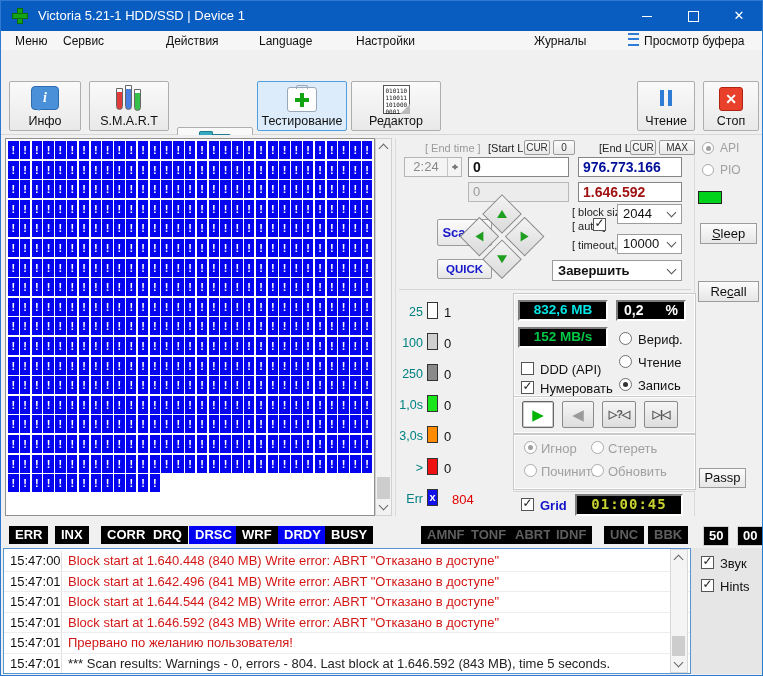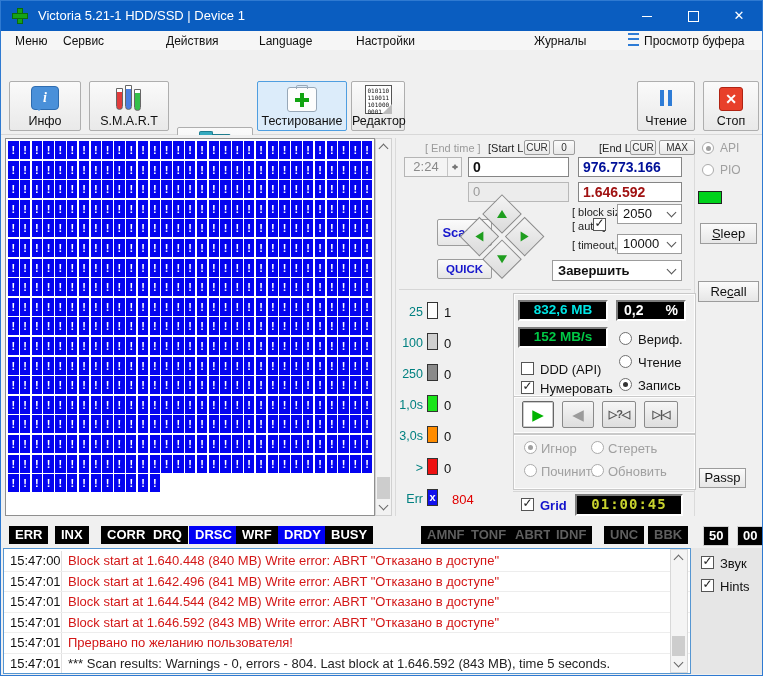--- a/index.html
+++ b/index.html
@@ -29,21 +29,21 @@
   .dseg.fw{left:386px;width:145px;color:#00e033;}
   .dseg.cap{left:531px;width:232px;color:#ffff00;border-right:none;}
   
   .toolbar{position:absolute;left:0;top:77px;width:100%;height:57px;background:#f0f0f0;border-bottom:1px solid #d8d8d8;box-sizing:border-box;}
   .tbtn{position:absolute;top:80px;height:50px;border:1px solid #aeaeae;border-radius:2px;background:linear-gradient(#fafafa,#e9e9e9);text-align:center;box-sizing:border-box;}
   .tbtn.selected{border-color:#4f9ee0;background:#dcecfa;}
   .tb-info{left:8px;width:72px;}
   .tb-smart{left:88px;width:80px;}
   .tb-journals{left:176px;width:76px;margin-top:46px;}
   .tb-testing{left:256px;width:90px;}
-  .tb-editor{left:350px;width:54px;}
+  .tb-editor{left:350px;width:90px;}
   .tb-pause{left:636px;width:58px;}
   .tb-stop{left:702px;width:56px;}
   .tlabel{position:absolute;left:0;right:0;bottom:2px;font-size:12.5px;color:#111;}
   .icwrap{position:absolute;left:0;right:0;top:3px;height:28px;}
   .ic-info{position:relative;margin:1px auto;width:26px;height:22px;background:#4a90d9;border:1px solid #2e6cb0;border-radius:4px;color:#fff;font:bold italic 14px/22px "Liberation Serif",serif;}
   .ic-info::after{content:"";position:absolute;left:3px;bottom:-6px;border:4px solid transparent;border-top-color:#4a90d9;}
   .ic-smart{position:relative;margin:0 auto;width:30px;height:27px;}
   .tube{position:absolute;width:7px;border-radius:0 0 4px 4px;border:1px solid #666;box-sizing:border-box;}
   .tube.t1{left:2px;top:3px;height:22px;background:linear-gradient(#fff 15%,#e03c3c 15%);}
   .tube.t2{left:11px;top:0;height:25px;background:linear-gradient(#fff 15%,#4a7de0 15%);}
@@ -816,21 +816,21 @@
         <div class="darr left"></div>
       </div>
     <div class="dcell">
         <div class="darr down"></div>
       </div>
   </div>
 
   <div class="flabel" style="left:551px;top:205px;">[ block size ]</div>
   <div class="flabel" style="left:551px;top:219px;">[ auto ]</div>
   <div class="cb checked" style="left:592px;top:217px;"></div>
-  <div class="select" style="left:616px;top:203px;width:65px;height:20px;line-height:18px;"><span>2050</span><span class="chev"></span></div>
+  <div class="select" style="left:616px;top:203px;width:65px;height:20px;line-height:18px;"><span>2044</span><span class="chev"></span></div>
   <div class="flabel" style="left:551px;top:238px;">[ timeout,ms ]</div>
   <div class="select" style="left:616px;top:233px;width:65px;height:20px;line-height:18px;"><span>10000</span><span class="chev"></span></div>
   <div class="select bold" style="left:551px;top:259px;width:130px;height:21px;line-height:19px;"><span>Завершить</span><span class="chev"></span></div>
 
   <div class="hline" style="left:398px;top:288px;width:292px;"></div>
 
   <div class="lg-label" style="top:304px;">25</div>
   <div class="lg-swatch" style="top: 301px; background: rgb(253, 253, 253);"></div>
   <div class="lg-count" style="top:304px;">1</div>
   <div class="lg-label" style="top:335px;">100</div>

